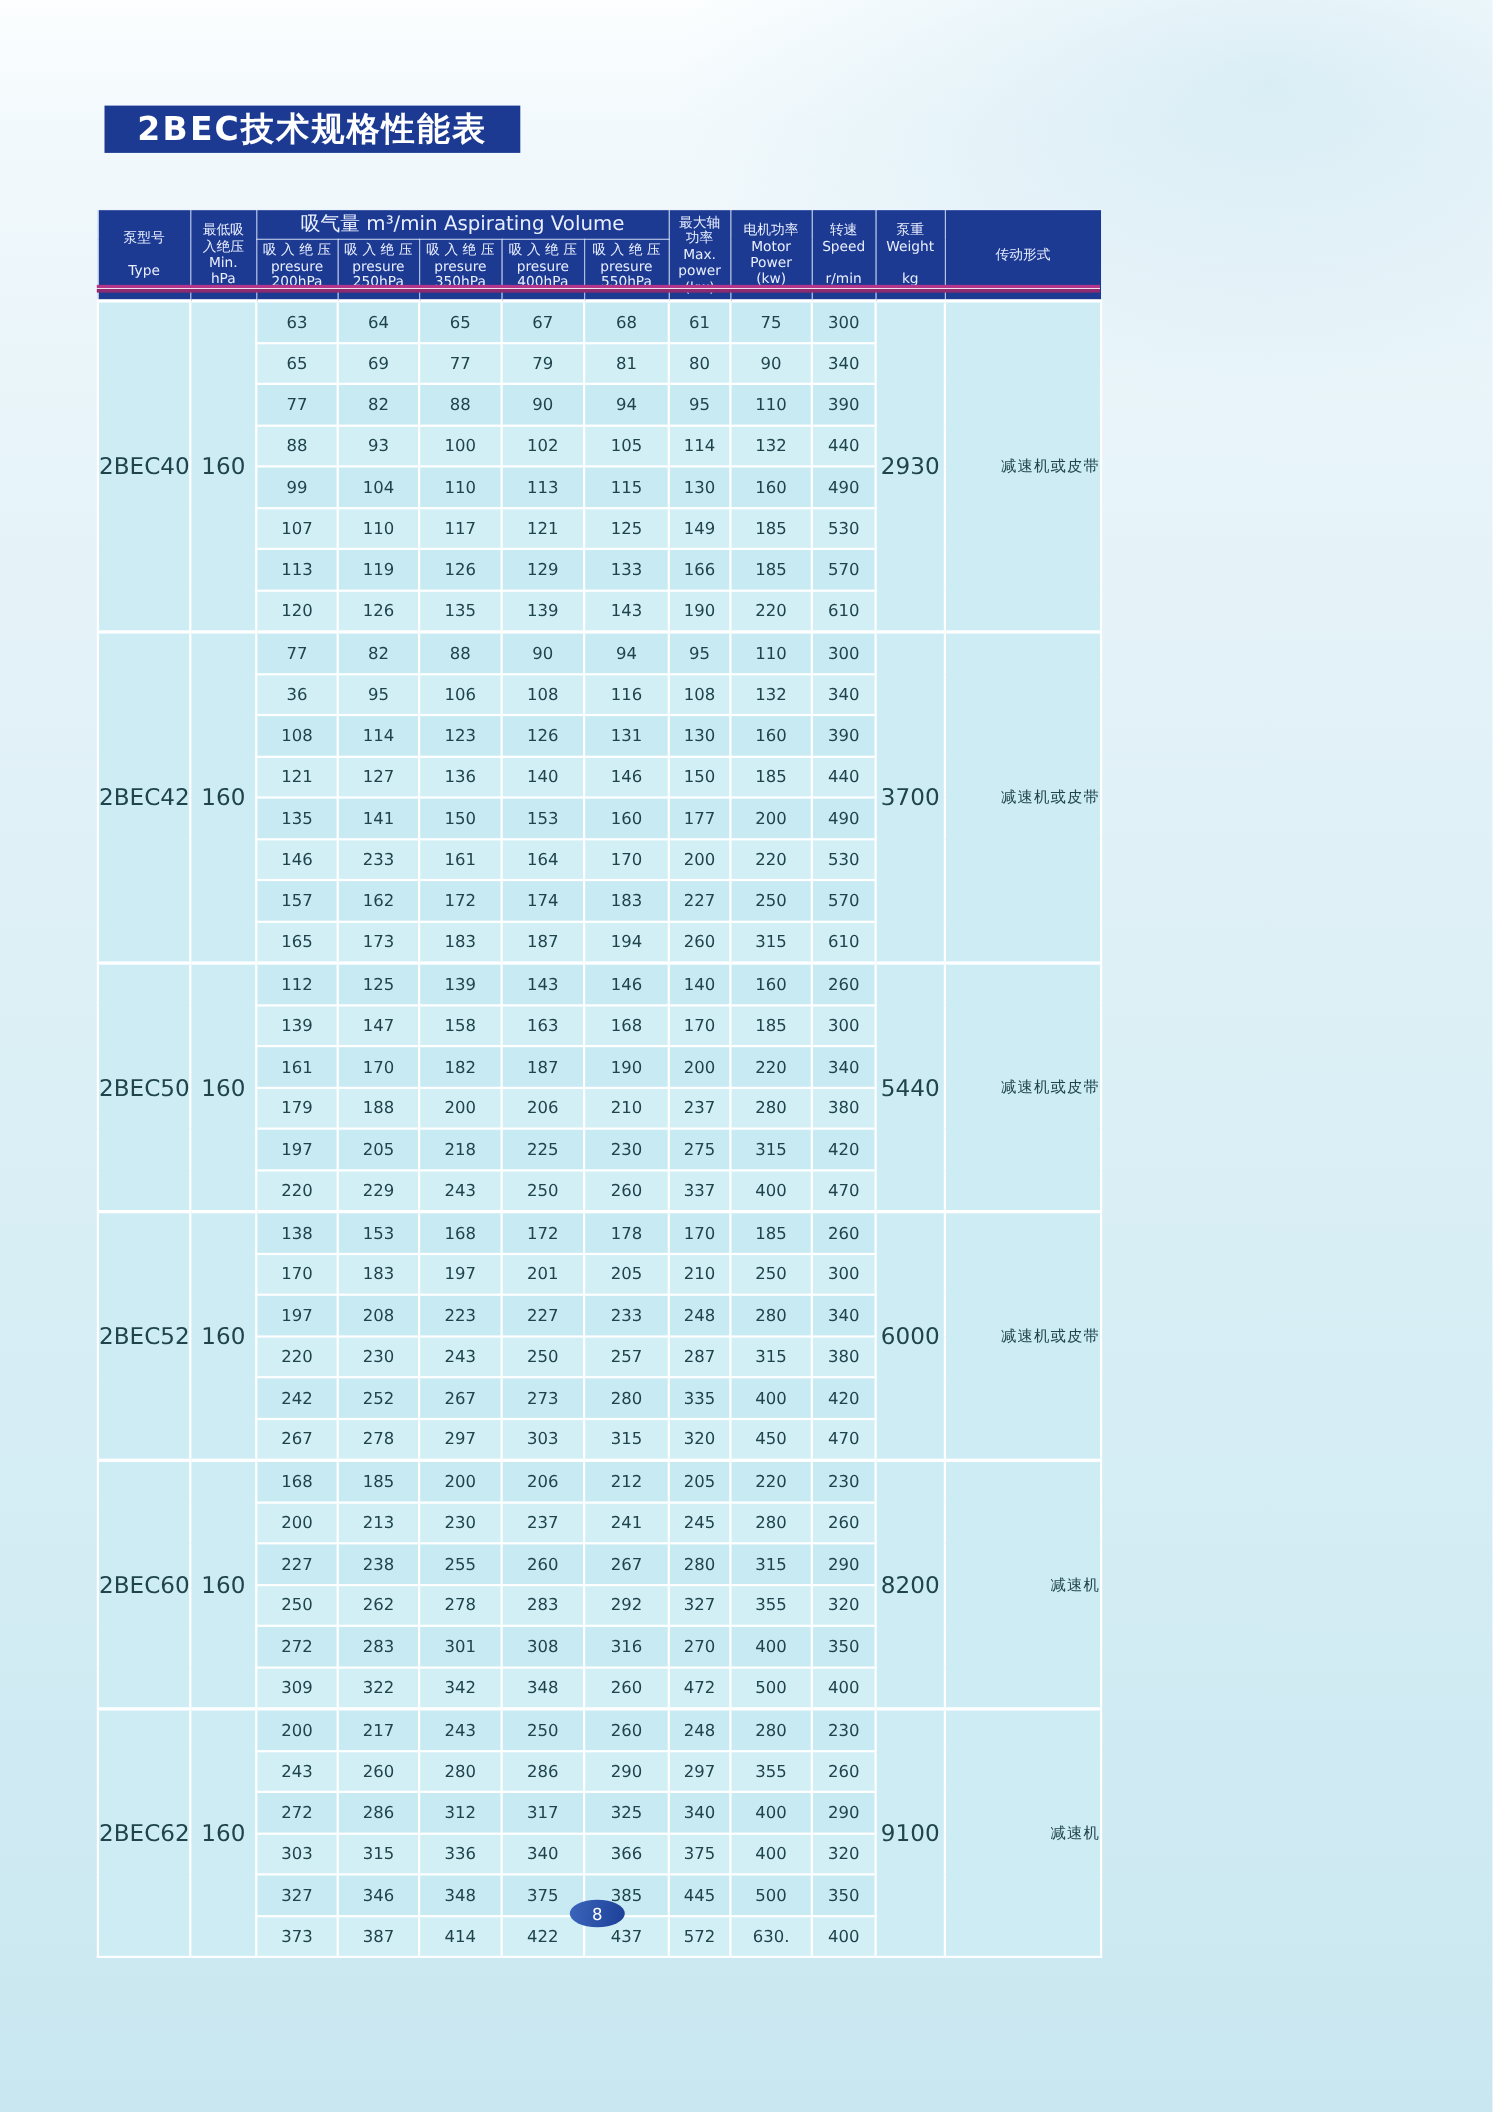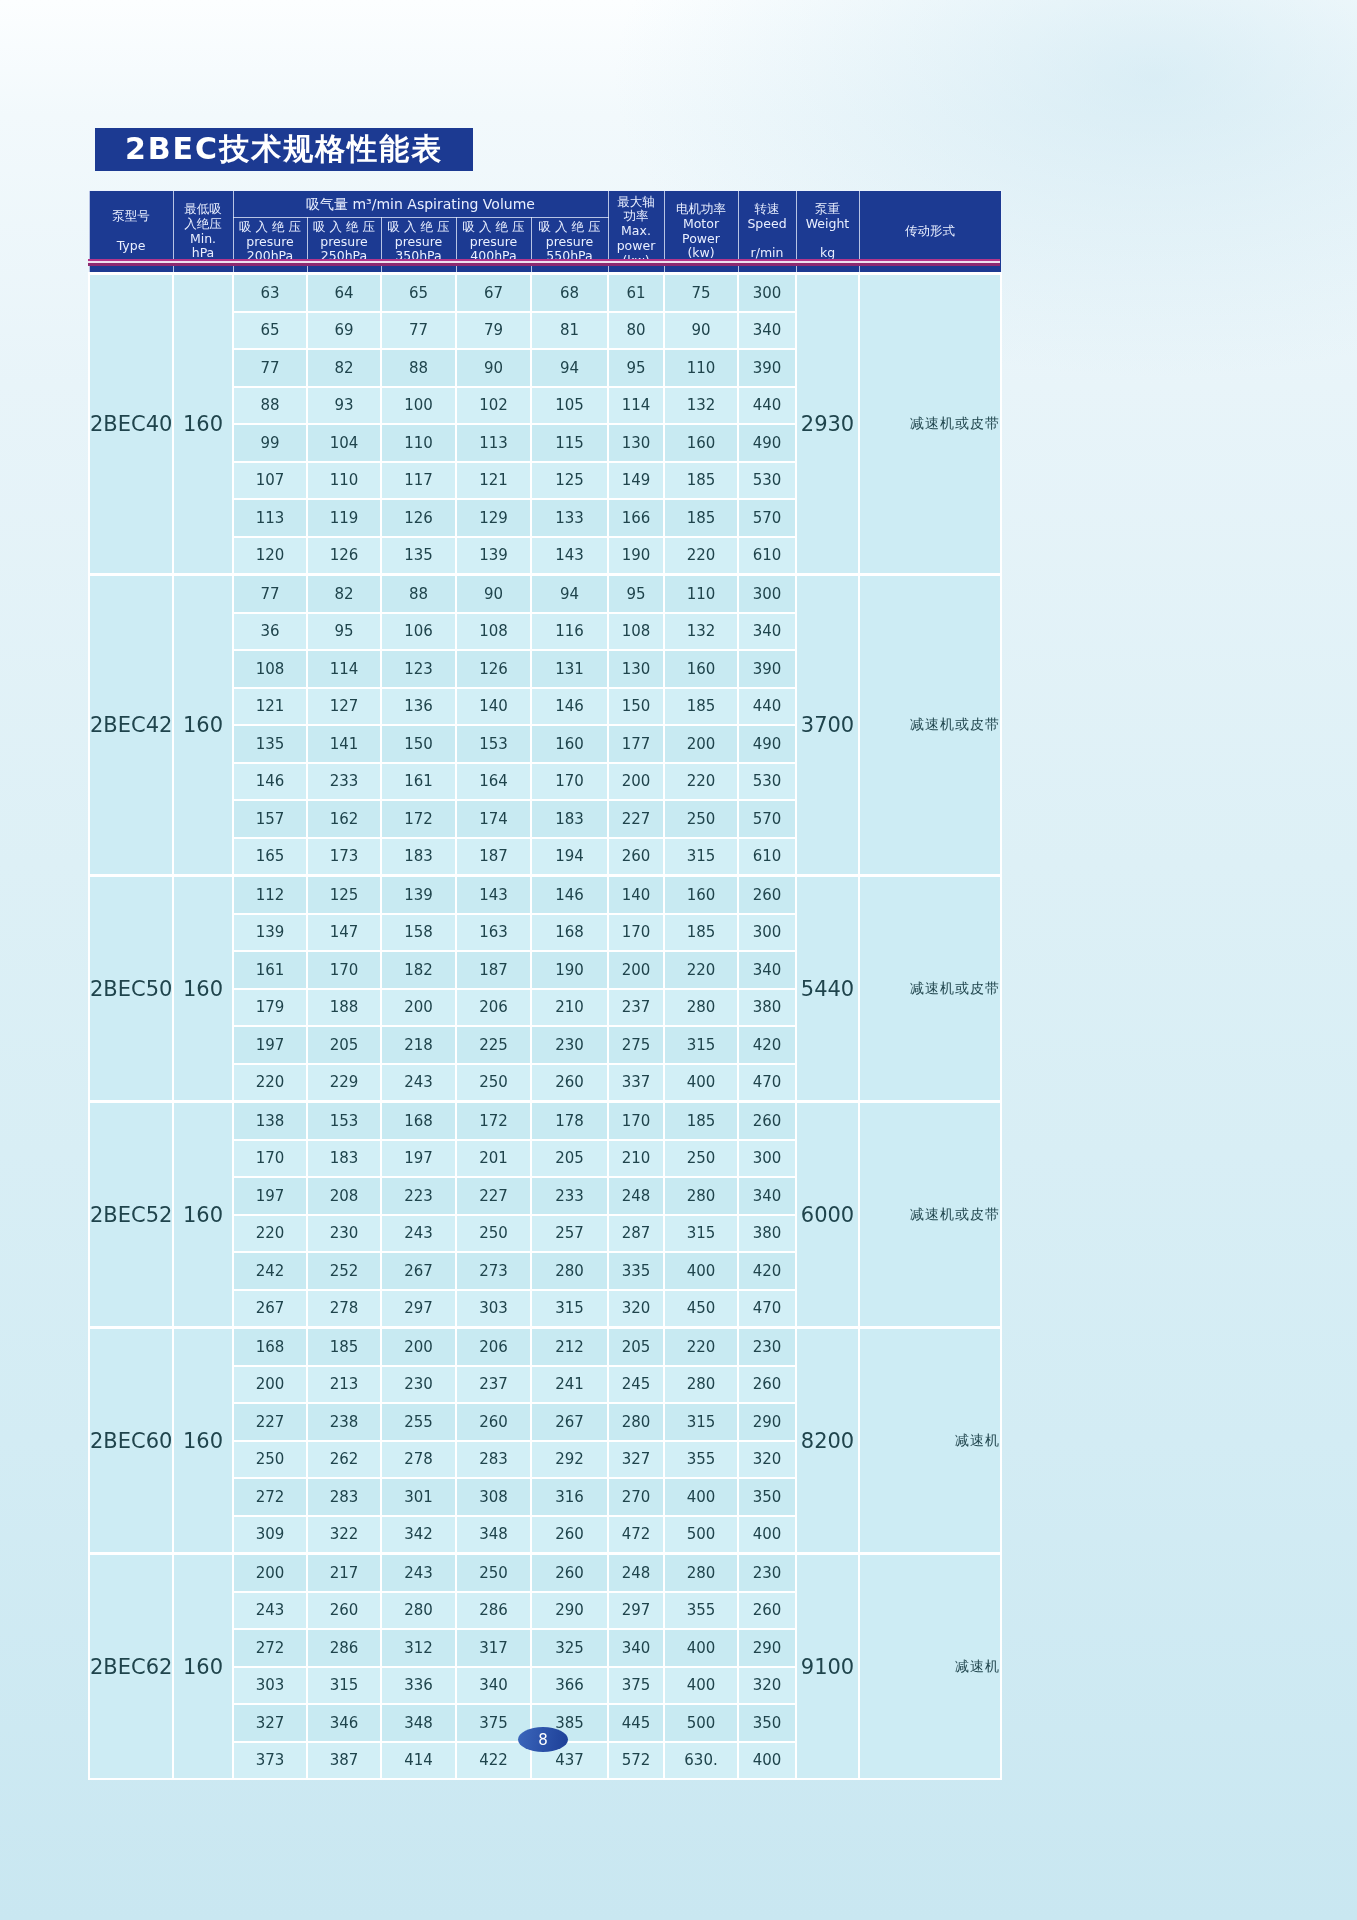--- a/index.html
+++ b/index.html
@@ -6,39 +6,39 @@
   .page{
     position:relative;
     width:1357px;height:1920px;
     font-family:"DejaVu Sans","Liberation Sans",sans-serif;
     background:
       radial-gradient(ellipse 900px 500px at 85% 4%, rgba(185,222,236,0.45), rgba(255,255,255,0) 60%),
       linear-gradient(180deg,#fcfeff 0%,#f2f9fc 6%,#e8f4f9 20%,#ddf0f6 45%,#d3ecf4 75%,#c9e7f1 100%);
     overflow:hidden;
   }
   .title-banner{
-    position:absolute;left:95px;top:128px;width:378px;height:43px;
+    position:absolute;left:95px;top:96px;width:378px;height:43px;
     background:#1c3a92;
     display:flex;align-items:center;justify-content:center;
   }
   .title-banner span{
     color:#ffffff;font-size:30px;font-weight:bold;letter-spacing:2px;white-space:nowrap;
   }
   table.spec-table{
     position:absolute;left:88px;top:190px;width:912px;
     border-collapse:collapse;table-layout:fixed;
   }
   thead th{
     background:#1c3a92;color:#e9efff;font-weight:normal;
     text-align:center;vertical-align:middle;
     white-space:pre-line;line-height:1.18;
     border:1px solid rgba(235,242,255,0.75);
     padding:0;
   }
-  thead tr.top th{height:26px;font-size:14px;}
+  thead tr.top th{height:26px;font-size:18px;}
   thead tr.top th.span2{height:74px;font-size:12.5px;}
   thead tr.sub th{height:46px;font-size:12.5px;padding:1px 0 7px;}
   tbody td{
     height:35.5px;text-align:center;vertical-align:middle;
     color:#1f444c;font-size:15px;
     border:2px solid #ffffff;
     padding:0;
   }
   tbody tr:nth-child(odd) td.val{background:#c8eaf2;}
   tbody tr:nth-child(even) td.val{background:#d2eff6;}

